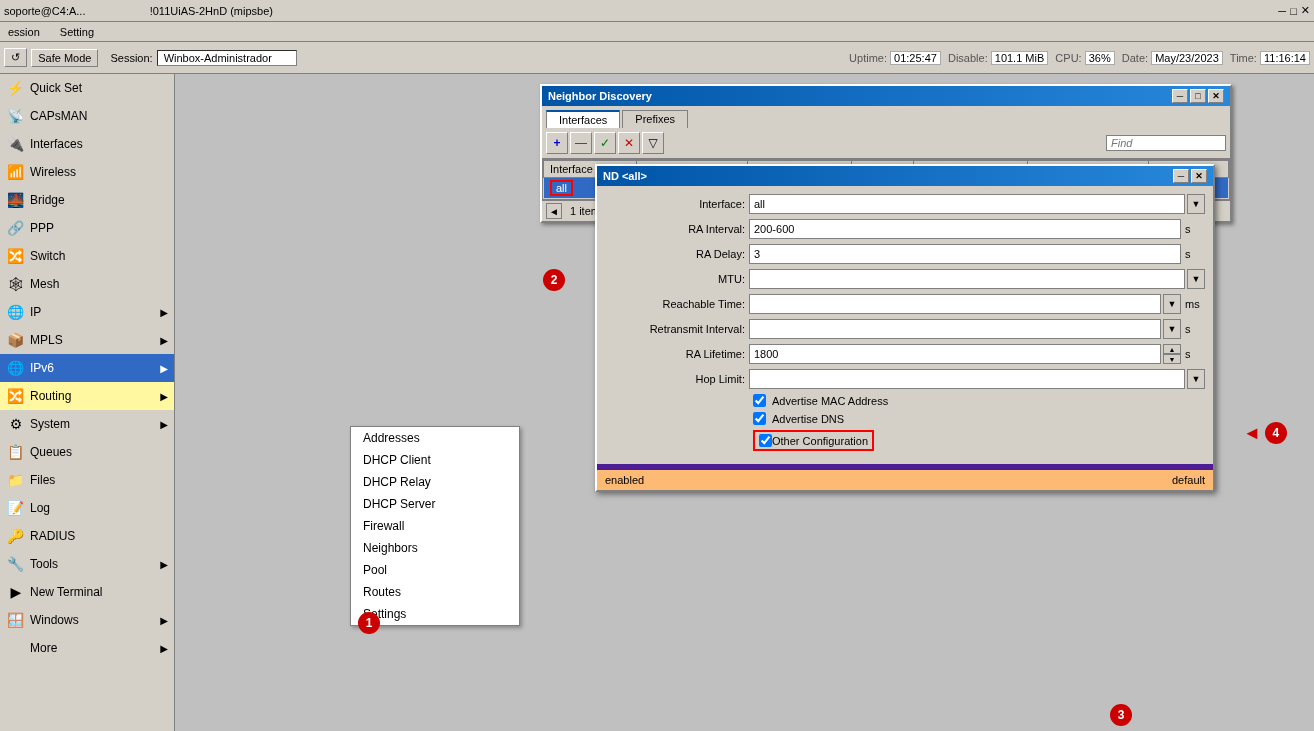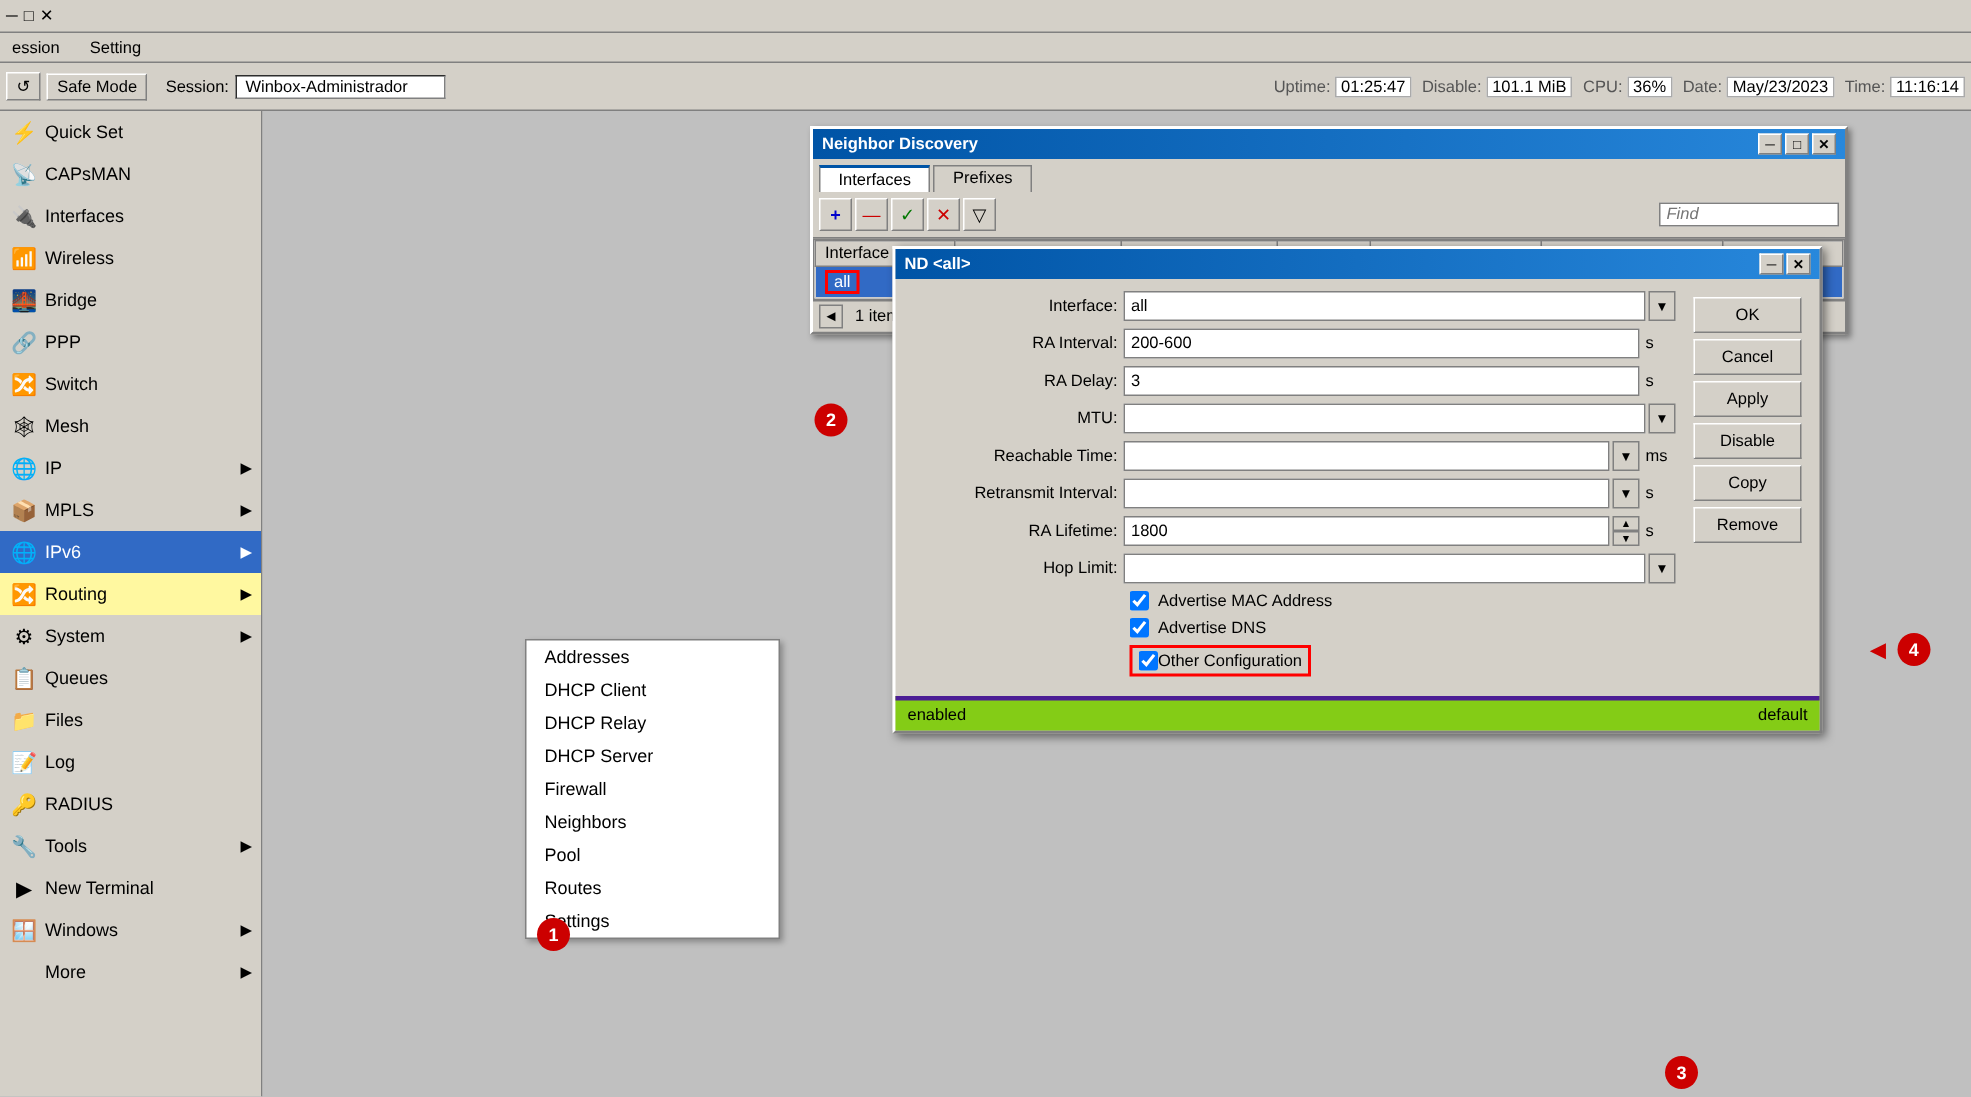--- a/index.html
+++ b/index.html
@@ -446,30 +446,35 @@
       border: 2px solid red;
     }
 
     .col-sort-arrow { font-size: 9px; }
 
     .dialog-footer {
       display: flex;
       justify-content: space-between;
       padding: 4px 8px;
       font-size: 11px;
-      background: #84cc16;
-      border-top: 3px solid #4c1d95;
+      background: #fdba74;
+      border-top: 6px solid #4c1d95;
     }
 
     .nd-window-content { position: relative; }
   </style>
 </head>
 <body>
 
 <div class="title-bar">
+  <span style="flex:1">
+    <span>soporte@C4:A...</span>
+    &nbsp;&nbsp;&nbsp;&nbsp;&nbsp;&nbsp;&nbsp;&nbsp;&nbsp;&nbsp;&nbsp;&nbsp;&nbsp;&nbsp;&nbsp;&nbsp;&nbsp;&nbsp;&nbsp;
+    <span>!011UiAS-2HnD (mipsbe)</span>
+  </span>
   <span style="cursor:pointer;margin-right:4px">─</span>
   <span style="cursor:pointer;margin-right:4px">□</span>
   <span style="cursor:pointer">✕</span>
 </div>
 
 <div class="menu-bar">
   <span class="menu-item">ession</span>
   <span class="menu-item">Setting</span>
 </div>
 
@@ -750,28 +755,20 @@
           </div>
           <div class="checkbox-row">
             <span class="checkbox-highlight">
               <input type="checkbox" checked="" style="">
               <span>Other Configuration</span>
             </span>
           </div>
 
         </div>
 
-        <div class="dialog-buttons">
-          <button class="dialog-btn">OK</button>
-          <button class="dialog-btn">Cancel</button>
-          <button class="dialog-btn" style="position:relative;">Apply</button>
-          <button class="dialog-btn">Disable</button>
-          <button class="dialog-btn">Copy</button>
-          <button class="dialog-btn">Remove</button>
-        </div>
       </div>
 
       <div class="dialog-footer">
         <span>enabled</span>
         <span>default</span>
       </div>
     </div>
 
     <div class="submenu">
       <div class="submenu-item">Addresses</div>

